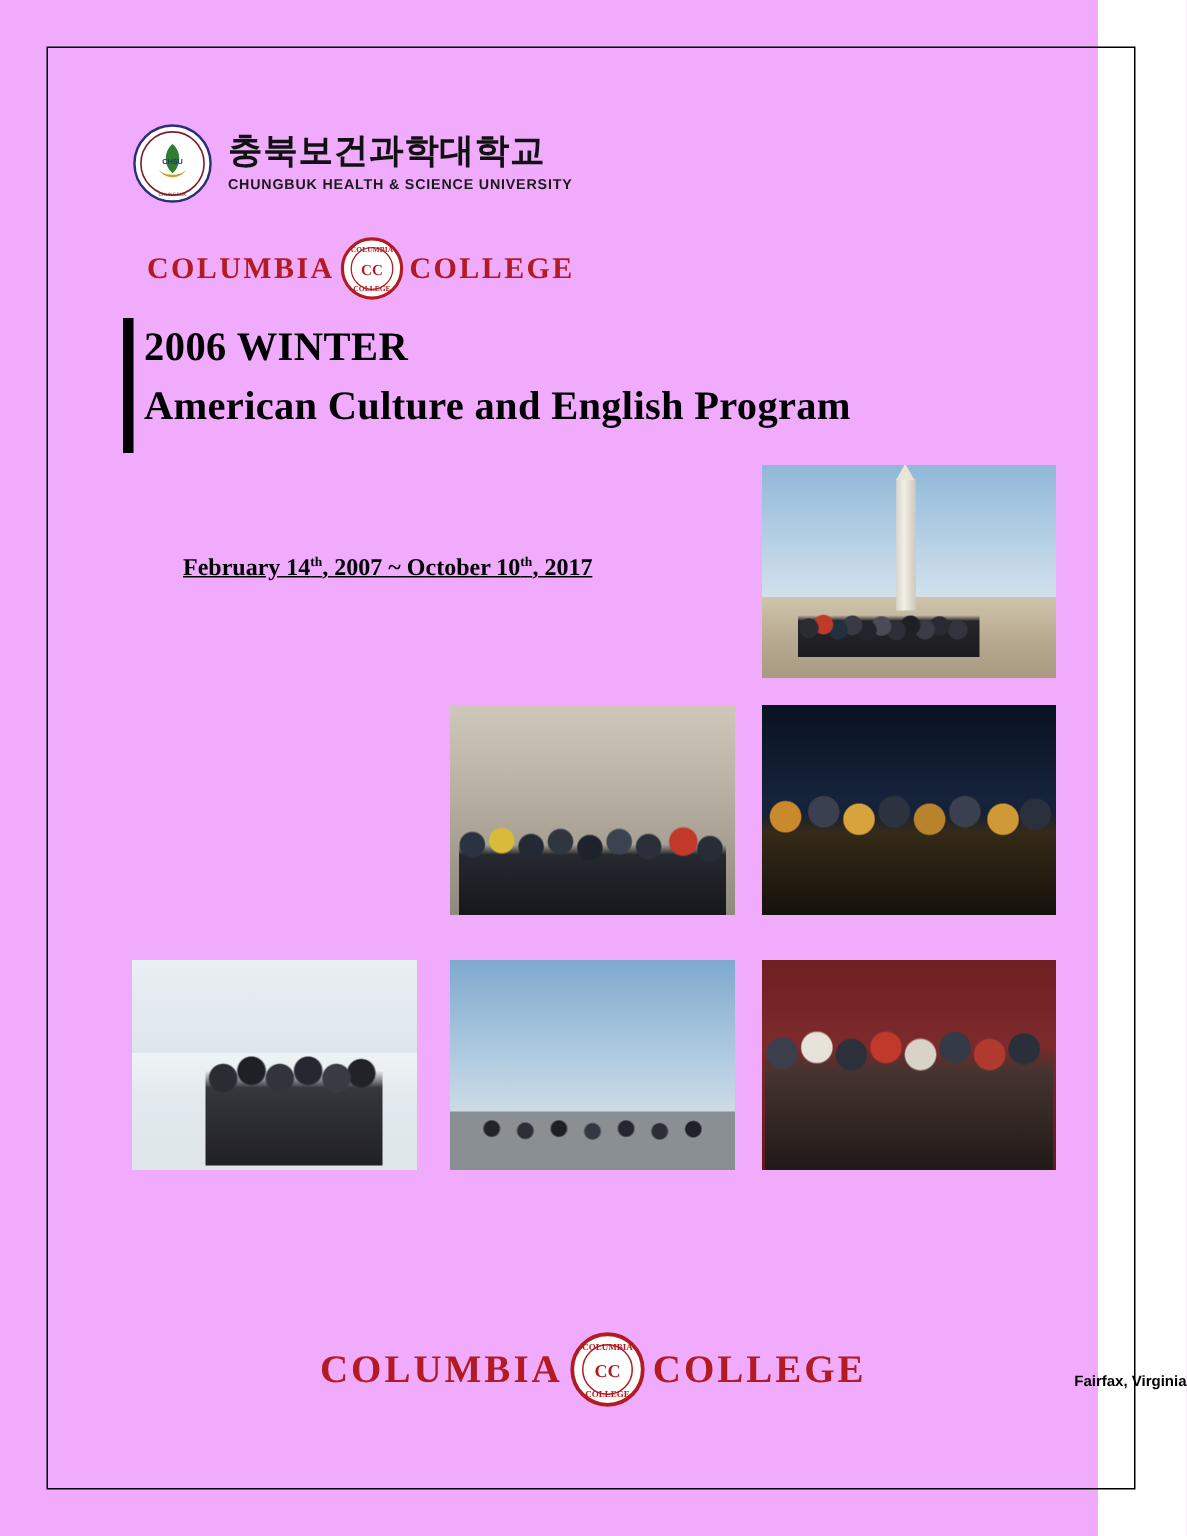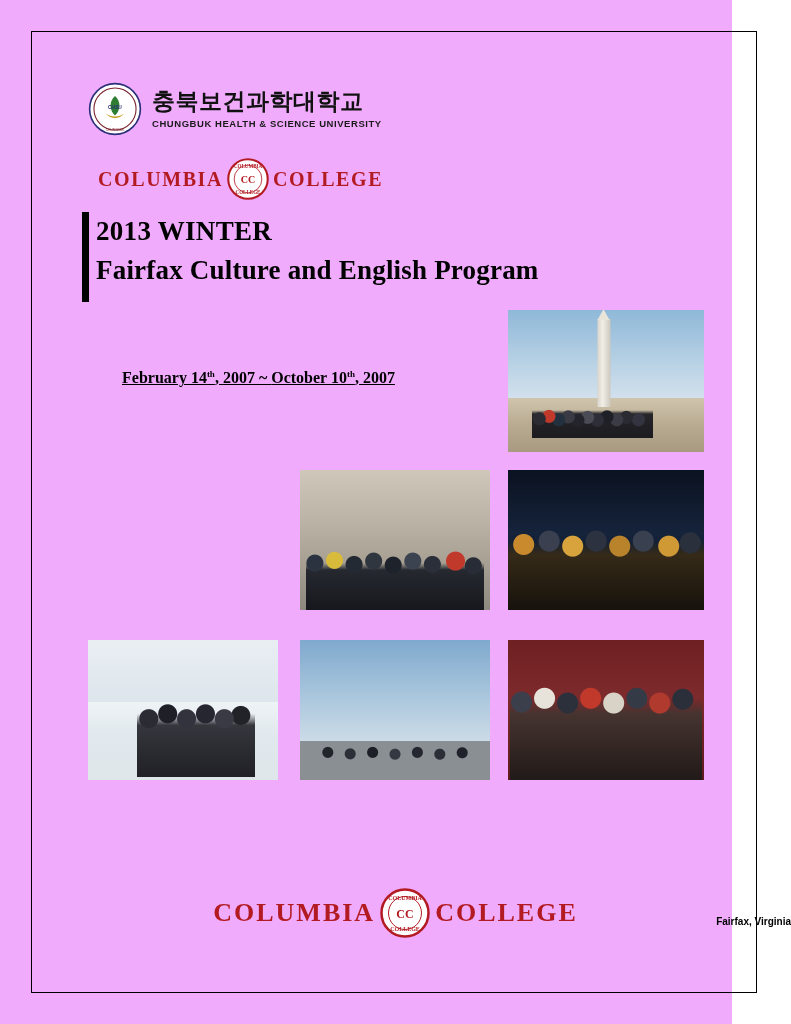--- a/index.html
+++ b/index.html
@@ -367,24 +367,24 @@
       <circle cx="50" cy="50" r="47" fill="#ffffff" stroke="#b31b22" stroke-width="5"></circle>
       <circle cx="50" cy="50" r="33" fill="#ffffff" stroke="#b31b22" stroke-width="2"></circle>
       <text x="50" y="24" font-family="Liberation Serif, serif" font-size="12" font-weight="bold" fill="#b31b22" text-anchor="middle">COLUMBIA</text>
       <text x="50" y="60" font-family="Liberation Serif, serif" font-size="24" font-weight="bold" fill="#b31b22" text-anchor="middle">CC</text>
       <text x="50" y="86" font-family="Liberation Serif, serif" font-size="12" font-weight="bold" fill="#b31b22" text-anchor="middle">COLLEGE</text>
     </svg>
     <span class="cc-word">COLLEGE</span>
   </div>
 
   <div class="title-bar"></div>
-  <div class="title-line1">2013 WINTER</div>
-  <div class="title-line2">Fairfax Culture and English Program</div>
-
-  <div class="date-line"><span>February 14</span><sup>th</sup><span>, 2007 ~ </span><span>October 10</span><sup>th</sup><span>, 2007</span></div>
+  <div class="title-line1">2006 WINTER</div>
+  <div class="title-line2">American Culture and English Program</div>
+
+  <div class="date-line"><span>February 14</span><sup>th</sup><span>, 2007 ~ </span><span>October 10</span><sup>th</sup><span>, 2017</span></div>
 
   <div class="photo" id="photo-washington-monument">
     <div class="sky"></div>
       <div class="ground"></div>
     <div class="obelisk"></div>
     <div class="people"></div>
 
   </div>
 
   <div class="photo" id="photo-lincoln-memorial">

